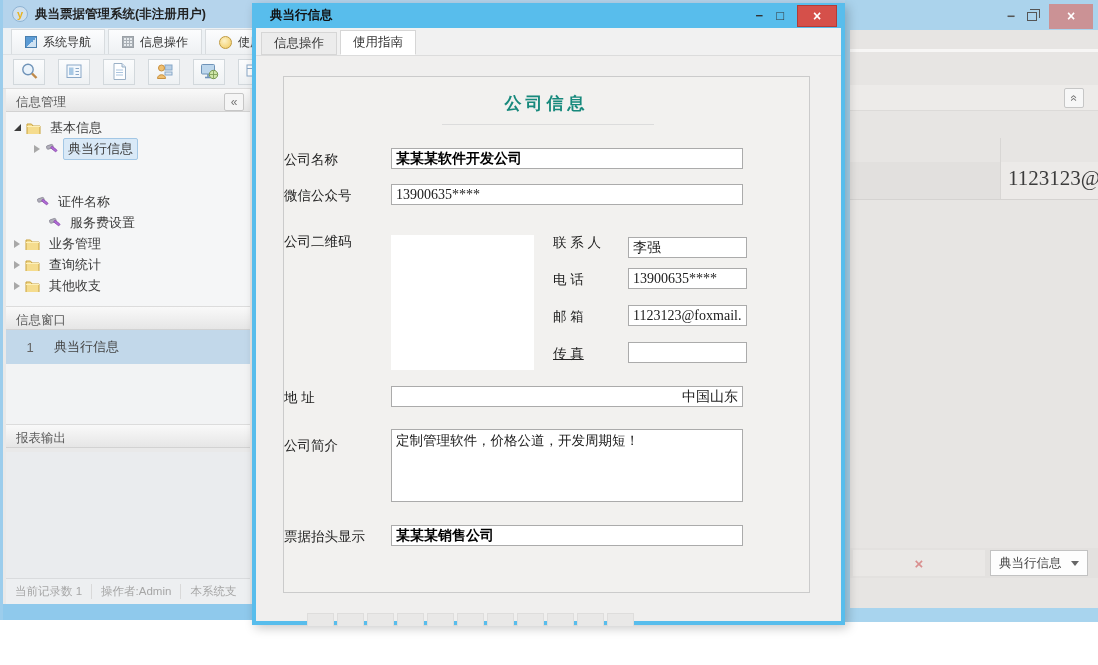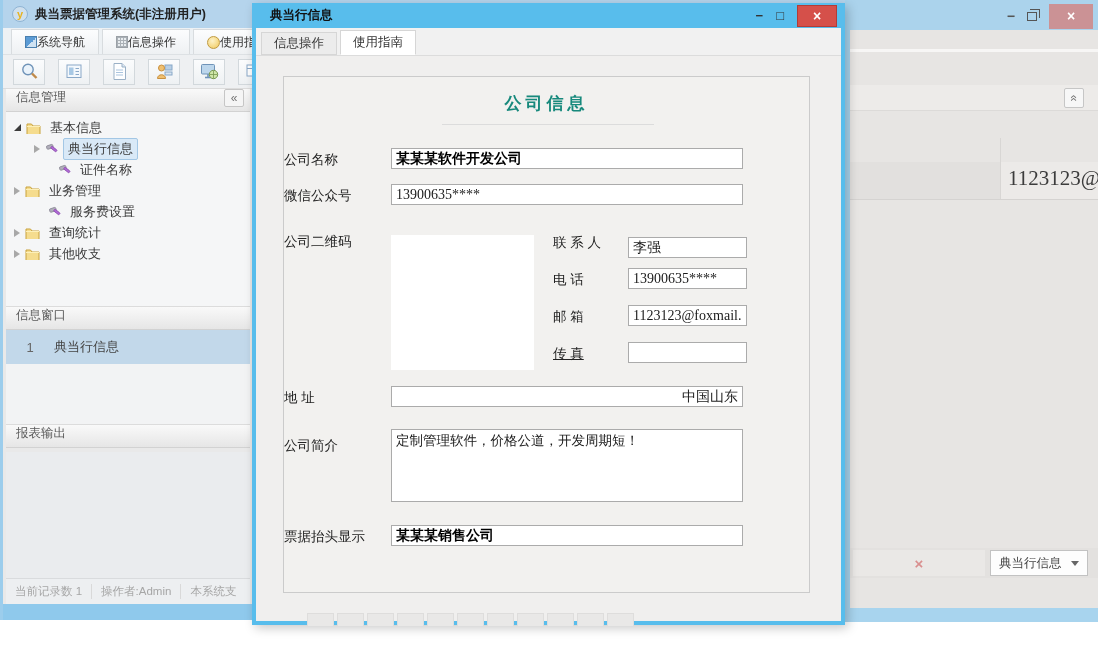--- a/index.html
+++ b/index.html
@@ -10,37 +10,37 @@
   
   .main-window { position:absolute; left:0; top:0; width:852px; height:620px;
     background:#e9e9e9; border-left:3px solid #9ccdec; z-index:1; }
   .mw-titlebar { position:absolute; left:0; top:0; right:0; height:28px; background:#b5d4ec;
     display:flex; align-items:center; gap:7px; padding-left:9px; }
   .mw-logo { width:16px; height:16px; border-radius:50%; background:#cfe0ee; border:1px solid #8fb4d4;
     color:#e8b31f; font-weight:bold; font-size:11px; line-height:14px; text-align:center; }
   .mw-title { font-size:12.5px; font-weight:bold; color:#222; }
   .mw-tabs { position:absolute; left:0; top:28px; right:0; height:27px; background:#edf1f4;
     border-bottom:1px solid #dde1e4; display:flex; align-items:flex-end; padding-left:8px; gap:3px; }
-  .mw-tab { display:flex; align-items:center; gap:0; padding:0 13px; height:25px; font-size:12px; color:#333;
+  .mw-tab { display:flex; align-items:center; gap:6px; padding:0 13px; height:25px; font-size:12px; color:#333;
     background:linear-gradient(#fcfdfe,#eef1f3); border:1px solid #d8dcdf; border-bottom:none; }
   .ti-nav { width:12px; height:12px; border:1px solid #4a7fae; background:linear-gradient(135deg,#5b9bd5 55%,#cfe2f2 55%); display:inline-block; }
   .ti-grid { width:12px; height:12px; display:inline-block; border:1px solid #9aa0a6;
     background:linear-gradient(#aab0b6 1px,transparent 1px) 0 0/10px 3px,
                linear-gradient(90deg,#aab0b6 1px,transparent 1px) 0 0/3px 10px, #e8ecef; }
   .ti-guide { width:13px; height:13px; display:inline-block; border-radius:50%;
     background:radial-gradient(circle at 40% 35%,#fdf2c8,#f0c85a); border:1px solid #c09a40; }
   .mw-toolbar { position:absolute; left:0; top:55px; right:0; height:34px; background:#eef0f2;
     border-bottom:1px solid #d8dcdf; display:flex; align-items:center; gap:13px; padding-left:10px; }
   .tool-btn { width:32px; height:26px; border:1px solid #d2d8dc; background:linear-gradient(#fbfcfd,#eef1f3);
     display:flex; align-items:center; justify-content:center; }
 
   .sidebar-x { position:absolute; left:3px; width:244px; }
   .panel-header { height:24px; background:linear-gradient(#f9f9f9,#e6e6e6);
     border-top:1px solid #dcdcdc; border-bottom:1px solid #d2d2d2;
-    display:flex; align-items:flex-start; padding:0 6px 0 10px; font-size:12.5px; color:#5a5a5a; }
+    display:flex; align-items:flex-end; padding:0 6px 0 10px; font-size:12.5px; color:#5a5a5a; }
   .panel-header .sp { flex:1; }
   .collapse-btn { width:20px; height:18px; border:1px solid #c6c6c6; background:#f5f5f5; border-radius:2px;
     color:#777; font-size:12px; line-height:16px; text-align:center; }
   .tree { background:#f5f6f7; padding-top:5px; font-size:13px; color:#3a3a3a; }
   .tree-row { height:21px; display:flex; align-items:center; gap:5px; }
   .exp-open { width:0; height:0; border-bottom:7px solid #3c3c3c; border-left:7px solid transparent; }
   .exp-closed { width:0; height:0; border-left:6px solid #a8a8a8; border-top:4px solid transparent; border-bottom:4px solid transparent; }
   .tree-label { padding:1px 4px; }
   .tree-label.selected { background:#d9e9f7; border:1px solid #a3c7e5; border-radius:2px; }
   .iw-row { height:34px; background:#c2d8ea; display:flex; align-items:center; font-size:13px; color:#444; }
@@ -211,41 +211,41 @@
         <span class="tree-label">基本信息</span>
       </div>
       <div class="tree-row" style="padding-left:28px;">
         <span class="exp-closed"></span>
         <svg width="13" height="13" viewBox="0 0 13 13">
             <rect x="1.5" y="3" width="6.5" height="3.5" rx="1" fill="#b0aeba" stroke="#8a8896" stroke-width="0.8" transform="rotate(-18 5 4.5)"></rect>
             <rect x="5.5" y="6" width="6.8" height="2.2" rx="0.8" fill="#b06ad8" stroke="#8a4aaa" stroke-width="0.8" transform="rotate(38 9 7)"></rect>
           </svg>
         <span class="tree-label selected">典当行信息</span>
       </div>
-      <div class="tree-row" style="padding-left:52px;">
+      <div class="tree-row" style="padding-left:30px;margin-top:32px;">
         <svg width="13" height="13" viewBox="0 0 13 13">
             <rect x="1.5" y="3" width="6.5" height="3.5" rx="1" fill="#b0aeba" stroke="#8a8896" stroke-width="0.8" transform="rotate(-18 5 4.5)"></rect>
             <rect x="5.5" y="6" width="6.8" height="2.2" rx="0.8" fill="#b06ad8" stroke="#8a4aaa" stroke-width="0.8" transform="rotate(38 9 7)"></rect>
           </svg>
         <span class="tree-label">证件名称</span>
+      </div>
+      <div class="tree-row" style="padding-left:42px;">
+        <svg width="13" height="13" viewBox="0 0 13 13">
+            <rect x="1.5" y="3" width="6.5" height="3.5" rx="1" fill="#b0aeba" stroke="#8a8896" stroke-width="0.8" transform="rotate(-18 5 4.5)"></rect>
+            <rect x="5.5" y="6" width="6.8" height="2.2" rx="0.8" fill="#b06ad8" stroke="#8a4aaa" stroke-width="0.8" transform="rotate(38 9 7)"></rect>
+          </svg>
+        <span class="tree-label">服务费设置</span>
       </div>
       <div class="tree-row" style="padding-left:8px;">
         <span class="exp-closed"></span>
         <svg width="15" height="12" viewBox="0 0 15 12">
             <path d="M1 2 h4.5 l1.5 2 H14 v9 H1 z" fill="#f5dc8e" stroke="#c8a23c"></path>
             <path d="M1 4.5 H14" stroke="#fdf0b8"></path>
           </svg>
         <span class="tree-label">业务管理</span>
-      </div>
-      <div class="tree-row" style="padding-left:42px;">
-        <svg width="13" height="13" viewBox="0 0 13 13">
-            <rect x="1.5" y="3" width="6.5" height="3.5" rx="1" fill="#b0aeba" stroke="#8a8896" stroke-width="0.8" transform="rotate(-18 5 4.5)"></rect>
-            <rect x="5.5" y="6" width="6.8" height="2.2" rx="0.8" fill="#b06ad8" stroke="#8a4aaa" stroke-width="0.8" transform="rotate(38 9 7)"></rect>
-          </svg>
-        <span class="tree-label">服务费设置</span>
       </div>
       <div class="tree-row" style="padding-left:8px;">
         <span class="exp-closed"></span>
         <svg width="15" height="12" viewBox="0 0 15 12">
             <path d="M1 2 h4.5 l1.5 2 H14 v9 H1 z" fill="#f5dc8e" stroke="#c8a23c"></path>
             <path d="M1 4.5 H14" stroke="#fdf0b8"></path>
           </svg>
         <span class="tree-label">查询统计</span>
       </div>
       <div class="tree-row" style="padding-left:8px;">

